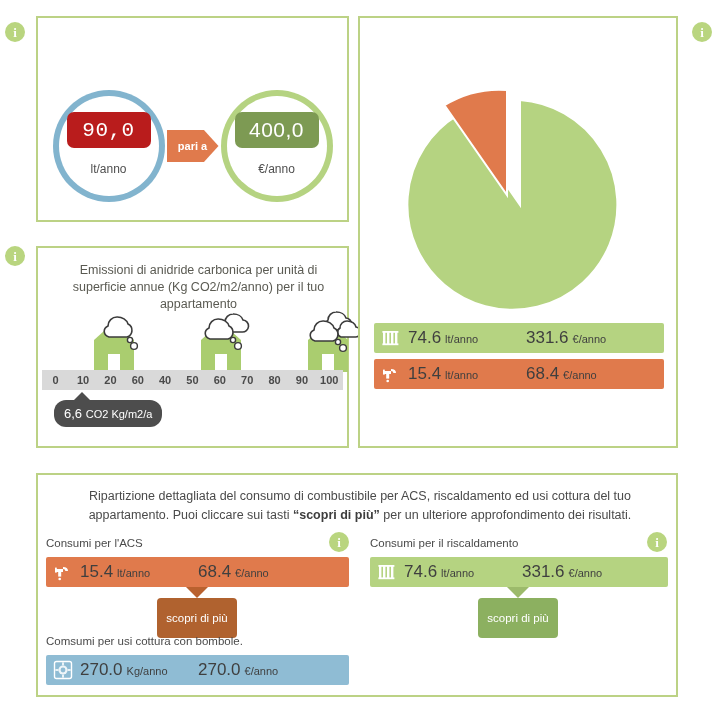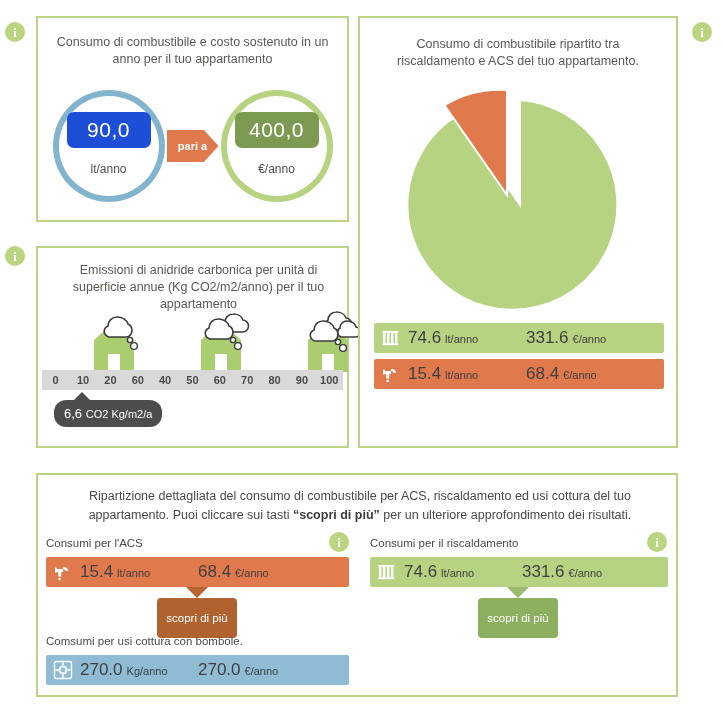--- a/index.html
+++ b/index.html
@@ -59,21 +59,21 @@
     width:100px;height:100px;border-radius:50%;
     background:#ffffff;
   }
   .value-box{
     position:relative;
     margin-top:22px;
     width:84px;height:36px;border-radius:7px;
     display:flex;align-items:center;justify-content:center;
     color:#ffffff;font-size:21px;letter-spacing:.5px;
   }
-  .value-box.blue{background:#1d4ed8;}
+  .value-box.blue{background:#b91c1c;font-family:Liberation Mono, monospace;}
   .value-box.green{background:#7d9a53;}
   .donut-unit{
     position:relative;margin-top:14px;
     font-size:12px;color:#4f4f4f;
   }
   .pari-arrow{
     position:relative;
     width:52px;height:32px;
     background:#e07a4c;
     display:flex;align-items:center;justify-content:center;
@@ -166,21 +166,20 @@
   .btn.green{background:#8cb060;}
 </style>
 </head>
 <body>
 
 <div class="info-icon abs" style="left:5px;top:22px;">i</div>
 <div class="info-icon abs" style="left:5px;top:246px;">i</div>
 <div class="info-icon abs" style="left:692px;top:22px;">i</div>
 
 <div class="panel" id="panel-consumo">
-  <div class="panel-title">Consumo di combustibile e costo sostenuto in un anno per il tuo appartamento</div>
 
   <div class="circles-row">
 
     <div class="donut blue">
       <div class="donut-hole"></div>
       <div class="value-box blue">90,0</div>
       <div class="donut-unit">lt/anno</div>
     </div>
 
     <div class="pari-arrow">
@@ -246,21 +245,20 @@
     <span>100</span>
   </div>
 
   <div class="tooltip">
     <span>6,6</span>
     <span class="small">CO2 Kg/m2/a</span>
   </div>
 </div>
 
 <div class="panel" id="panel-pie">
-  <div class="panel-title">Consumo di combustibile ripartito tra riscaldamento e ACS del tuo appartamento.</div>
 
   <div class="pie-wrap">
     <svg width="320" height="230" viewBox="0 0 320 230">
 
       <path d="M160 125 L160 20 A105 105 0 1 1 97.5 35.2 Z" fill="#b5d381" stroke="#ffffff" stroke-width="2"></path>
 
       <g transform="translate(-13,-10)">
         <path d="M160 125 L160 20 A105 105 0 0 0 97.5 35.2 Z" fill="#e07a4c" stroke="#ffffff" stroke-width="2"></path>
       </g>
     </svg>

